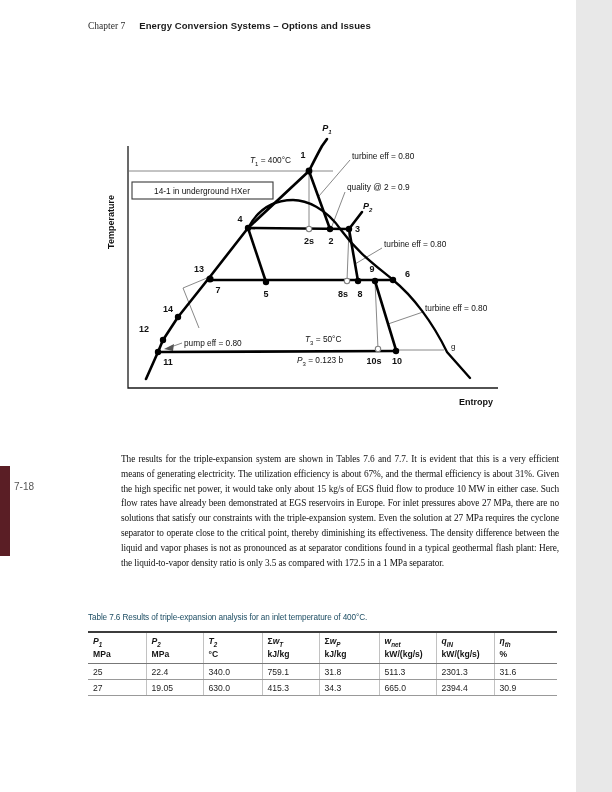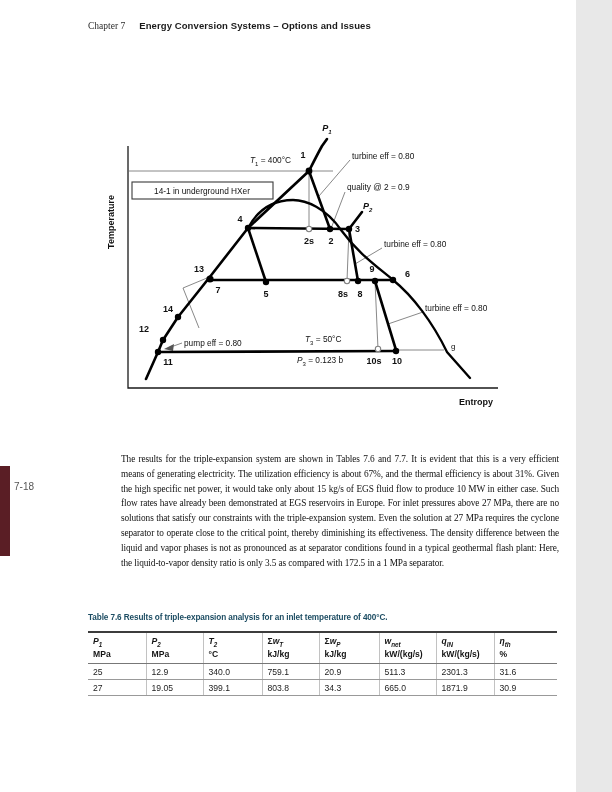--- a/index.html
+++ b/index.html
@@ -14,21 +14,21 @@
   .page-num{position:absolute;left:14px;top:481px;font-size:10px;color:#555;}
   
   .fig-svg{position:absolute;left:100px;top:108px;width:412px;height:306px;}
   .fig-caption{position:absolute;left:88px;top:427px;font-size:8.2px;font-weight:bold;
                letter-spacing:-0.15px;white-space:nowrap;}
   
   .body-text{position:absolute;left:88px;top:452px;width:438px;
              font-family:"Liberation Serif",serif;font-size:9.3px;line-height:14.8px;
              letter-spacing:-0.1px;text-align:justify;color:#111;margin-left:33px;}
   
-  .tbl-caption{position:absolute;left:88px;top:613px;font-size:8.2px;font-weight:bold;
+  .tbl-caption{position:absolute;left:88px;top:613px;font-size:8.2px;font-weight:normal;
                letter-spacing:-0.1px;white-space:nowrap;}
   .results-table{position:absolute;left:88px;top:631px;width:469px;border-collapse:collapse;
                  table-layout:fixed;font-size:8.6px;border-top:2px solid #3c3c3c;border-bottom:1px solid #8a8a8a;}
   .results-table th{font-weight:bold;text-align:left;vertical-align:top;padding:3px 2px 3px 5px;
                     line-height:1.3;border-bottom:1px solid #777;color:#161616;}
   .results-table td{padding:3px 2px 2px 5px;border-bottom:1px solid #999;color:#1c1c1c;}
   .results-table th + th, .results-table td + td{border-left:1px solid #c2c2c2;}
   .results-table sub{font-size:6.3px;}
   
   text{fill:#111;}
@@ -169,34 +169,34 @@
           <th>Σ<i>w</i><sub><i>T</i></sub><br>kJ/kg</th>
           <th>Σ<i>w</i><sub><i>P</i></sub><br>kJ/kg</th>
           <th><i>w</i><sub><i>net</i></sub><br>kW/(kg/s)</th>
           <th><i>q</i><sub><i>IN</i></sub><br>kW/(kg/s)</th>
           <th><i>η</i><sub><i>th</i></sub><br>%</th>
         </tr>
       </thead>
     <tbody>
         <tr>
           <td>25</td>
-          <td>12.9</td>
+          <td>22.4</td>
           <td>340.0</td>
           <td>759.1</td>
-          <td>20.9</td>
+          <td>31.8</td>
           <td>511.3</td>
           <td>2301.3</td>
           <td>31.6</td>
         </tr>
         <tr>
           <td>27</td>
           <td>19.05</td>
-          <td>399.1</td>
-          <td>803.8</td>
+          <td>630.0</td>
+          <td>415.3</td>
           <td>34.3</td>
           <td>665.0</td>
-          <td>1871.9</td>
+          <td>2394.4</td>
           <td>30.9</td>
         </tr>
       </tbody>
   </table>
 
 </div>
 
 </body></html>

